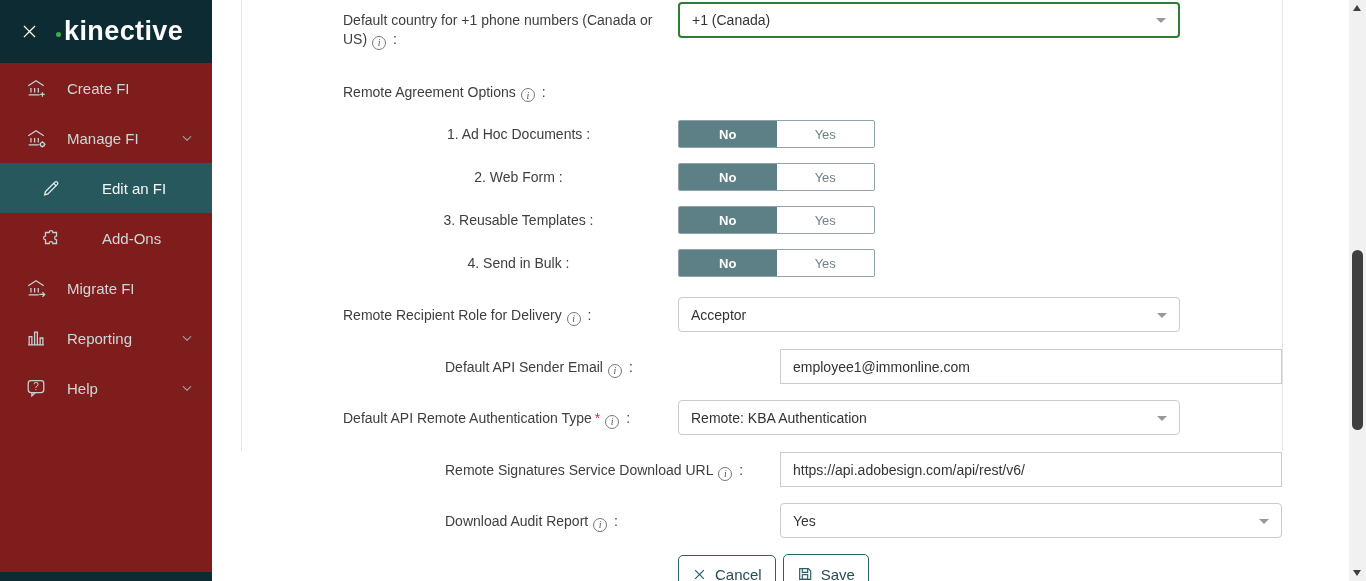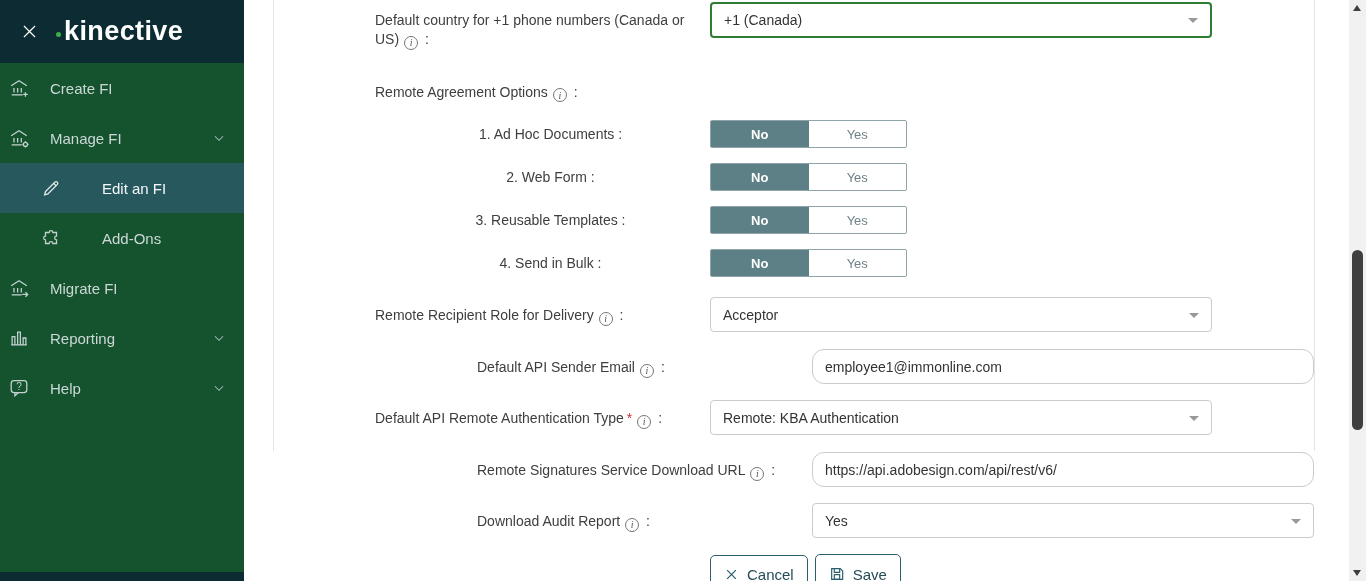--- a/index.html
+++ b/index.html
@@ -1,27 +1,27 @@
 <!DOCTYPE html>
 <html><head>
 <meta charset="utf-8">
 <style>
   * { margin:0; padding:0; box-sizing:border-box; }
   html,body { width:1366px; height:581px; overflow:hidden; background:#fff;
               font-family:"Liberation Sans", sans-serif; }
   .app { display:flex; width:1366px; height:581px; }
 
   
-  .sidebar { width:244px; flex-shrink:0; background:#14532d; display:flex; flex-direction:column; }
+  .sidebar { width:212px; flex-shrink:0; background:#7f1d1d; display:flex; flex-direction:column; }
   .sidebar-header { height:63px; background:#0c2b32; display:flex; align-items:center; padding-left:18px; gap:15px; flex-shrink:0; }
   .close-btn { width:22px; height:22px; display:flex; align-items:center; justify-content:center; cursor:pointer; }
   .logo { position:relative; color:#fff; font-size:27px; font-weight:600; letter-spacing:.4px; padding-left:9px; line-height:1; }
   .logo-dot { position:absolute; left:1px; top:14px; width:5px; height:5px; border-radius:50%; background:#3fae49; }
   .nav { display:flex; flex-direction:column; }
-  .nav-item { height:50px; display:flex; align-items:center; padding-left:8px; padding-right:16px;
+  .nav-item { height:50px; display:flex; align-items:center; padding-left:25px; padding-right:16px;
               color:#ccd8d7; font-size:15px; cursor:pointer; position:relative; }
   .nav-item.sub { padding-left:40px;gap:20px; }
   .nav-item.active { background:#26585e; color:#f4f8f8; }
   .nav-icon { width:22px; height:22px; margin-right:20px; flex-shrink:0; color:#c3d1d0; }
   .nav-item.active .nav-icon { color:#e6eeed; }
   .nav-chevron { position:absolute; right:18px; top:18px; color:#a9bbba; }
   .sidebar-footer { margin-top:auto; height:9px; background:#0c2b32; }
 
   
   .main { flex:1; position:relative; background:#fff; }
@@ -44,21 +44,21 @@
   .info { display:inline-flex; align-items:center; justify-content:center; width:14px; height:14px;
           border:1px solid #767676; border-radius:50%; font-family:"Liberation Serif", serif;
           font-style:italic; font-size:10px; color:#555; margin:0 3px 0 5px; vertical-align:-2px; cursor:pointer; }
   .req { color:#d32f2f; margin-left:3px; }
 
   .select { position:relative; height:35px; border:1px solid #cbcbcb; border-radius:4px; background:#fff;
             display:flex; align-items:center; padding:0 30px 0 12px; font-size:14px; color:#333; cursor:pointer; }
   .select.focused { border:2px solid #2e7d32; height:36px; }
   .chev { position:absolute; right:12px; top:50%; margin-top:-2px; width:0; height:0;
           border-left:5px solid transparent; border-right:5px solid transparent; border-top:5px solid #999; }
-  .tinput { width:100%; height:35px; border:1px solid #cbcbcb; border-radius:12px; padding:16px 12px;
+  .tinput { width:100%; height:35px; border:1px solid #cbcbcb; border-radius:0; padding:16px 12px;
             font-size:14px; color:#333; font-family:inherit; background:#fff; }
 
   .toggle { width:197px; height:28px; display:flex; border:1px solid #8fa4a8; border-radius:2px; overflow:hidden; background:#eab308; }
   .topt { flex:1; display:flex; align-items:center; justify-content:center; font-size:13px; cursor:pointer; }
   .topt.sel { background:#5c8086; color:#fff; font-weight:bold; }
   .topt.unsel { background:#fff; color:#6f8287; }
 
   .btn { display:inline-flex; align-items:center; gap:8px; height:40px; padding:0 13px; background:#fff;
          border:1px solid #2c5f6e; border-radius:5px; color:#274c57; font-size:15px; cursor:pointer; font-family:inherit; }
   .btn + .btn { margin-left:7px; }

